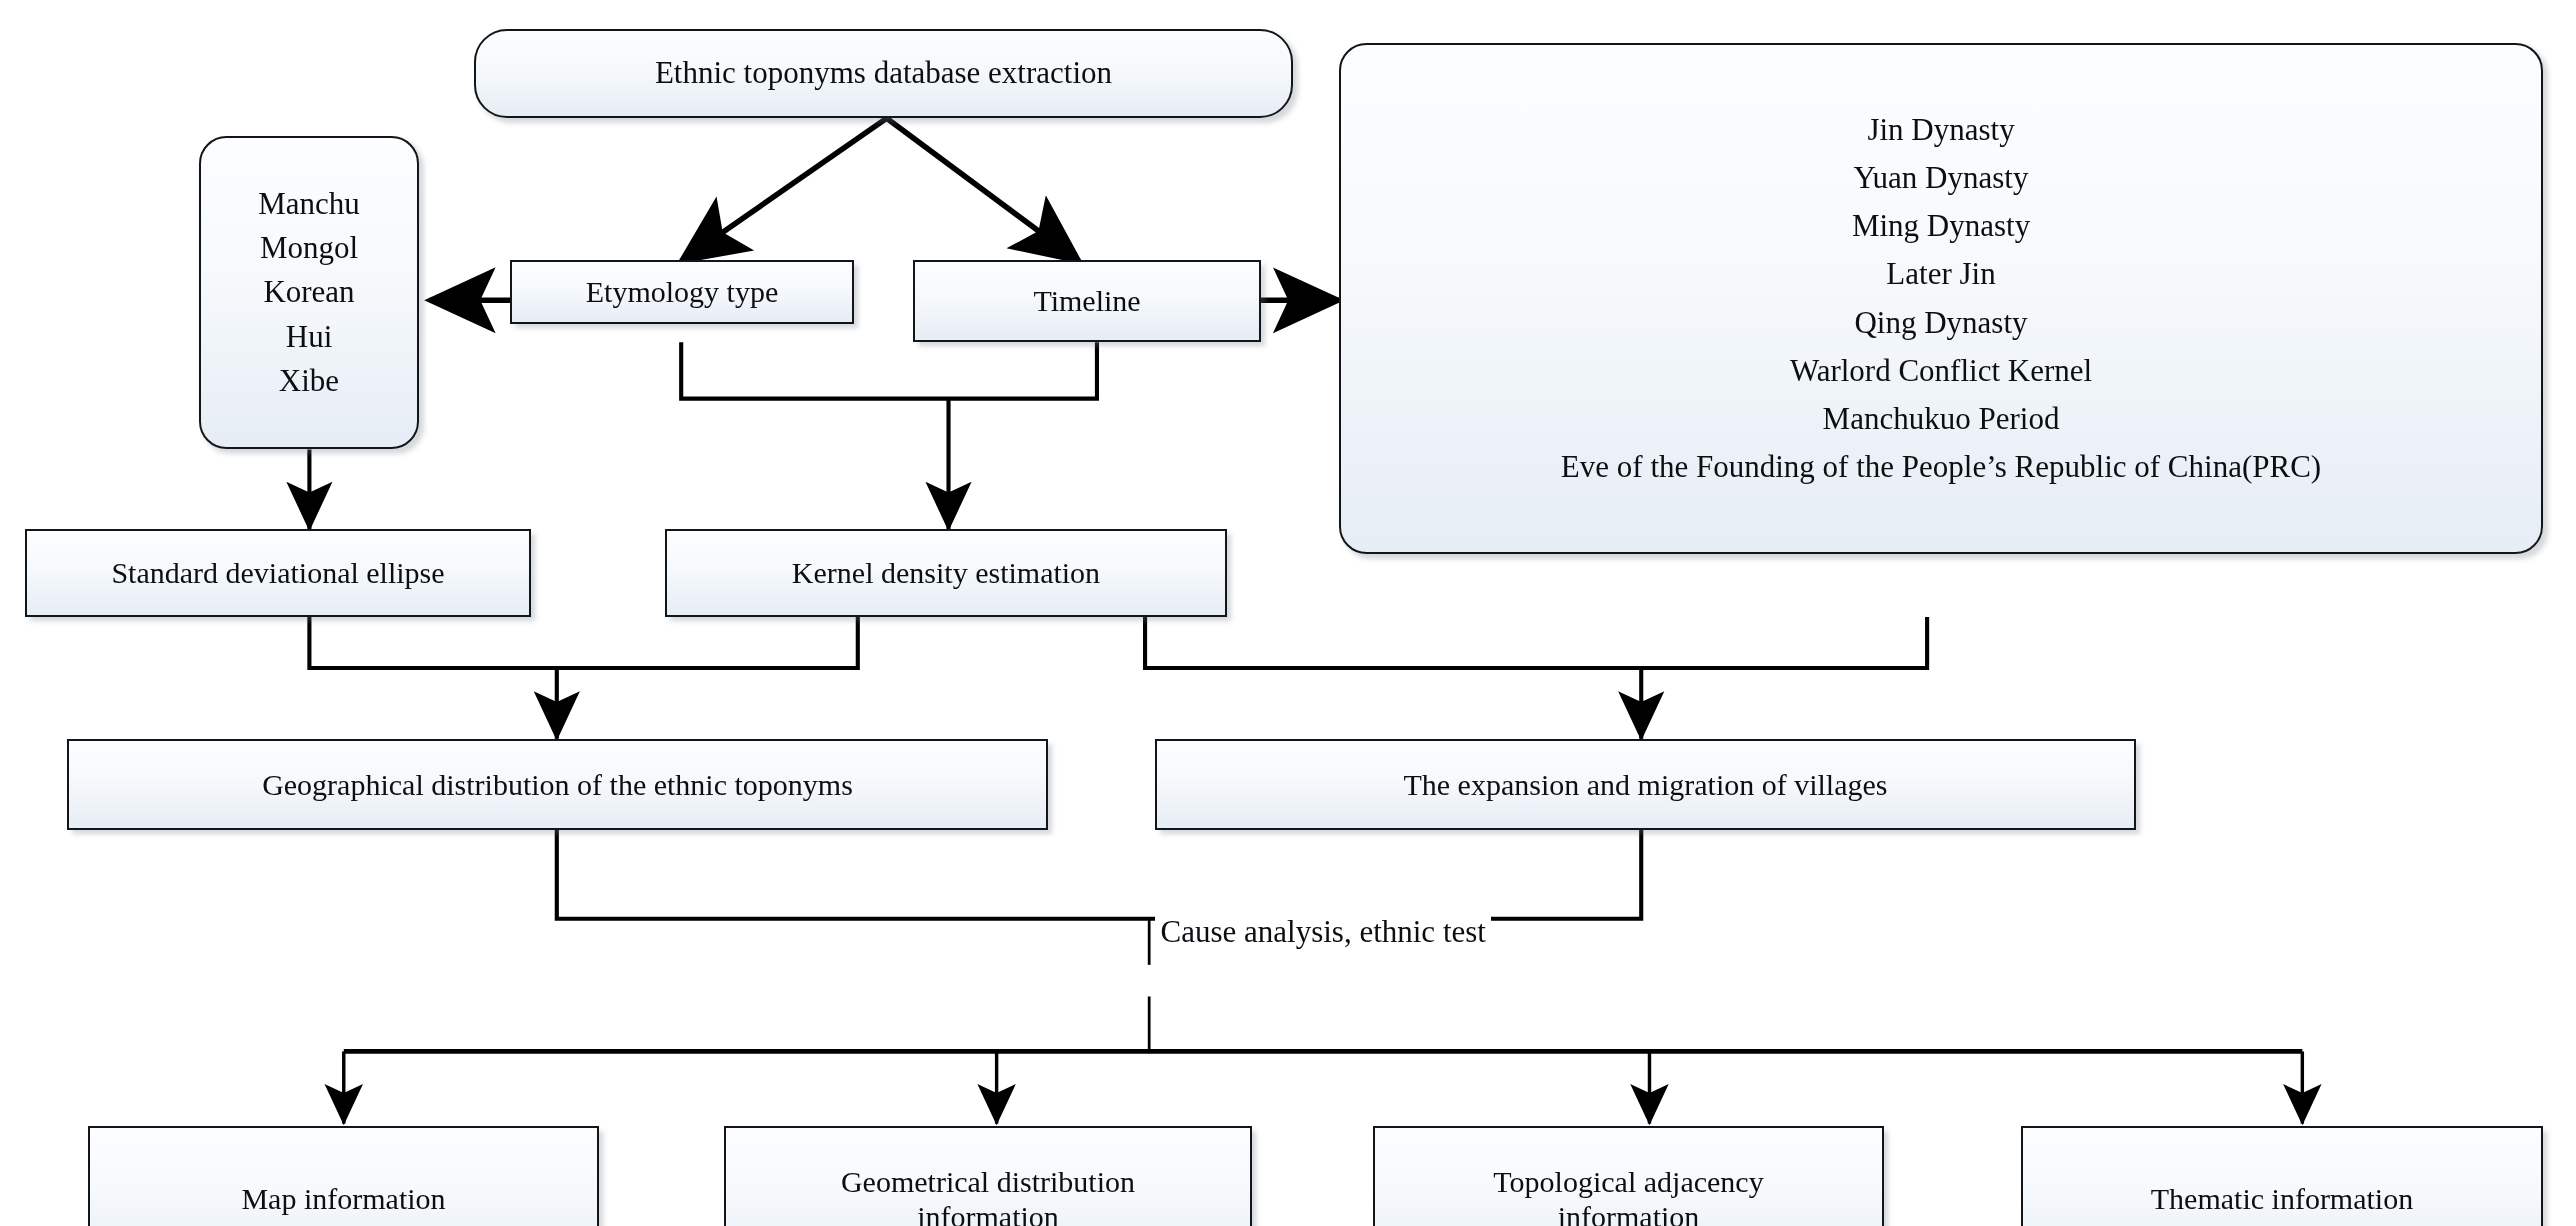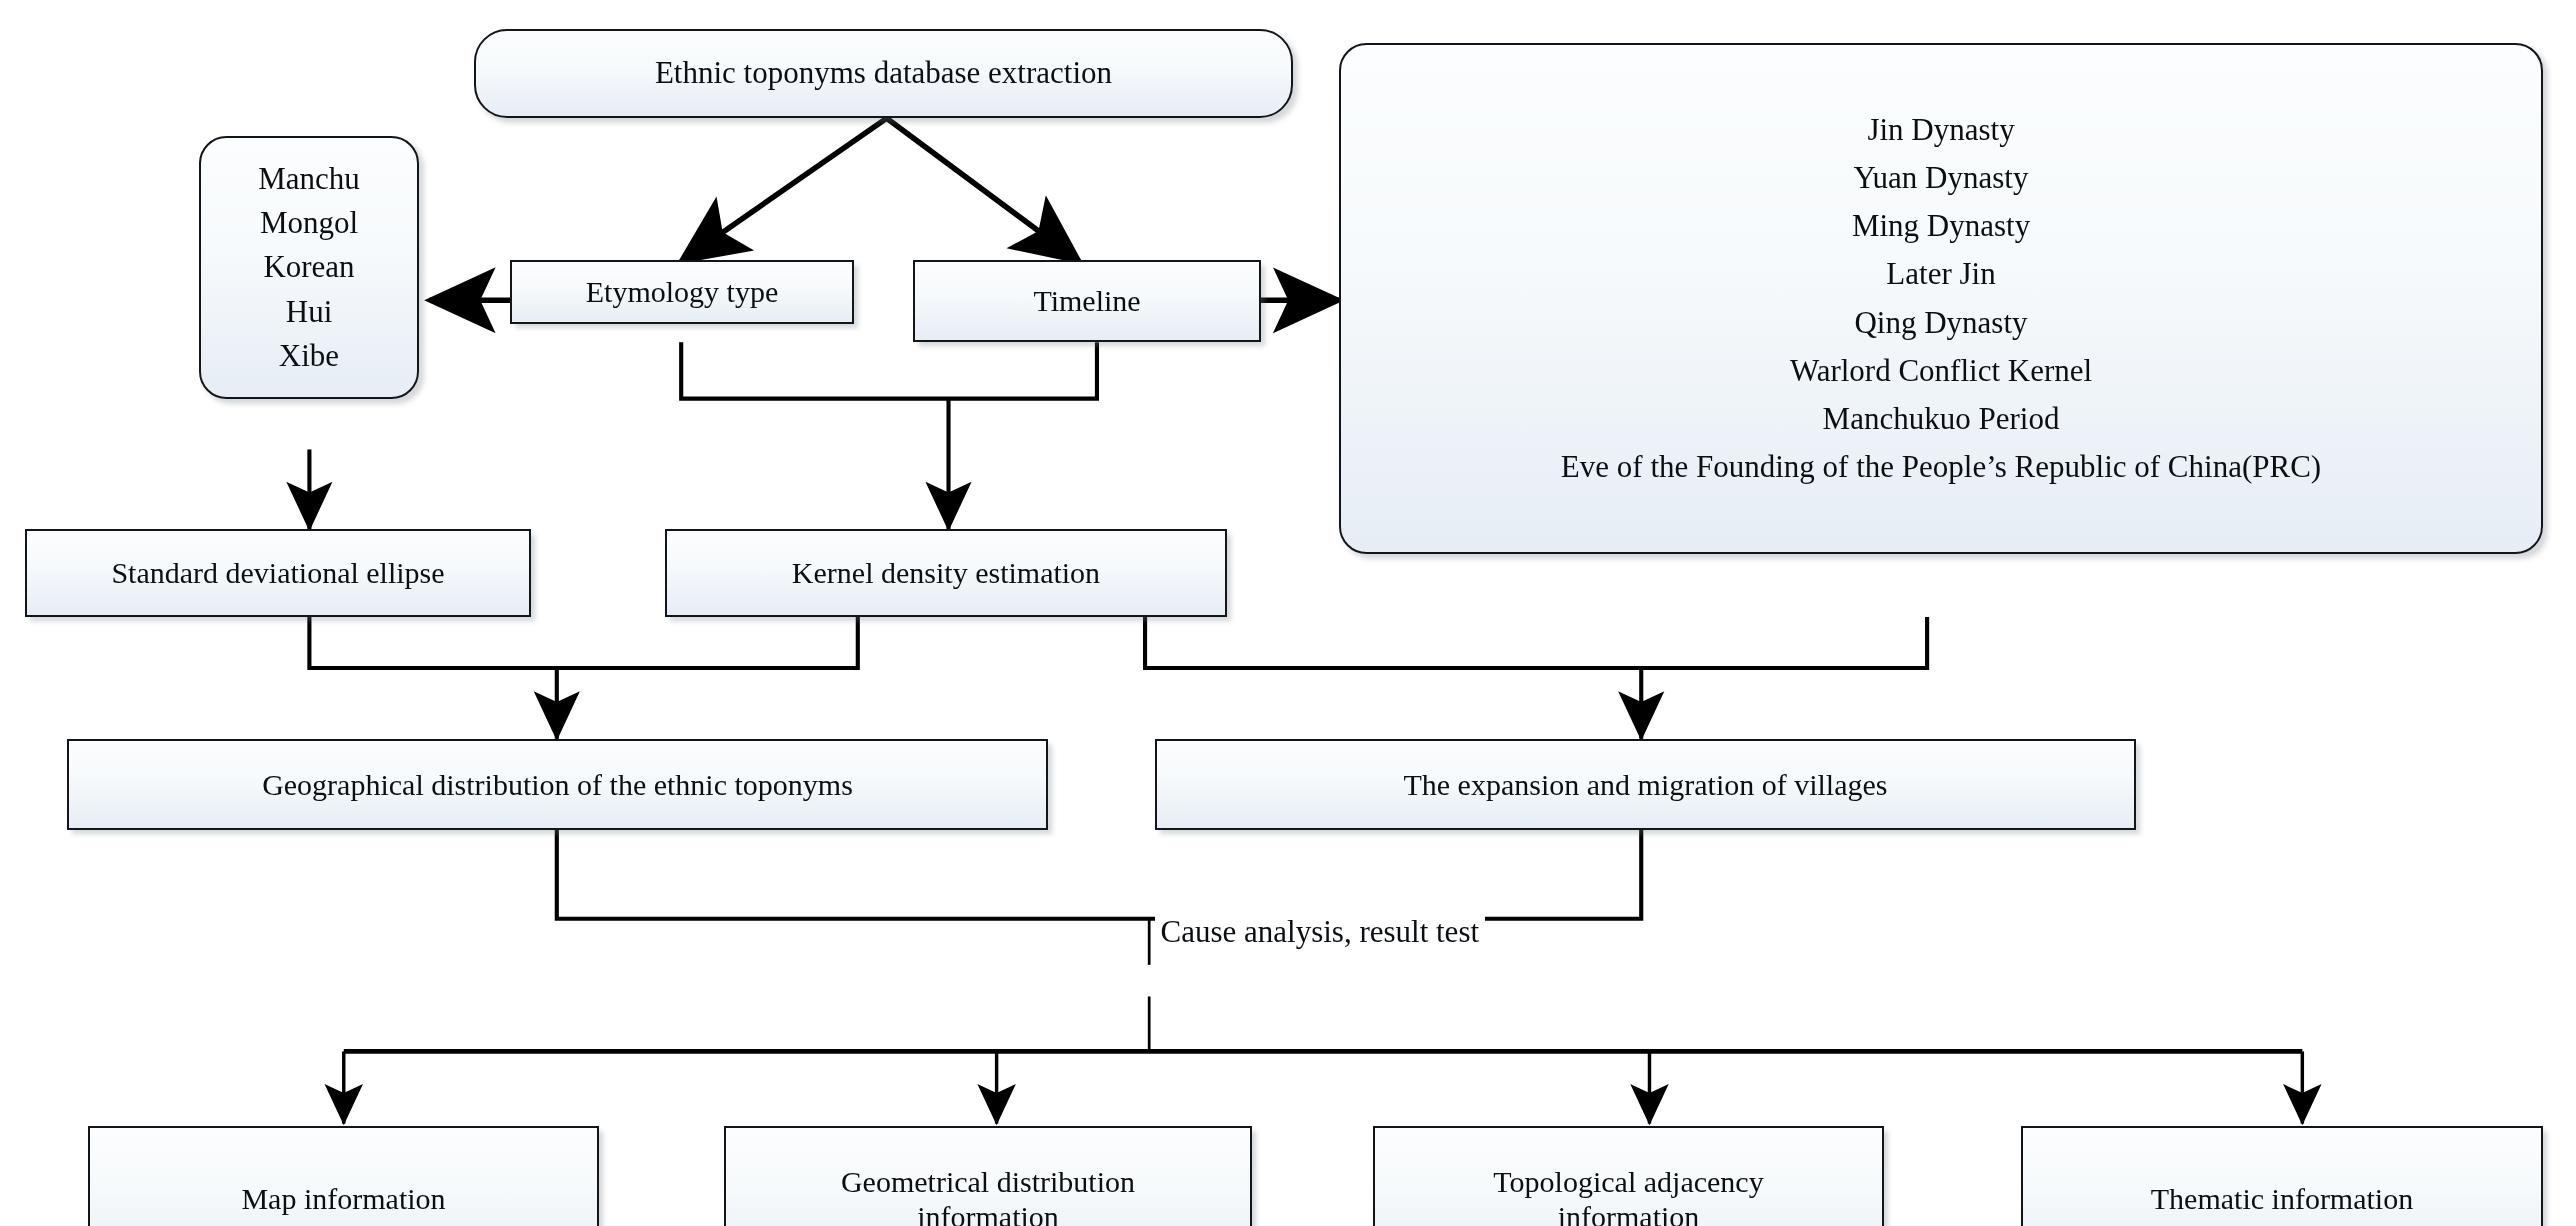--- a/index.html
+++ b/index.html
@@ -128,21 +128,21 @@
       <path d="M1450,1530 L1450,1635" stroke-width="5" marker-end="url(#ah)"></path>
       <path d="M2400,1530 L2400,1635" stroke-width="5" marker-end="url(#ah)"></path>
       <path d="M3350,1530 L3350,1635" stroke-width="5" marker-end="url(#ah)"></path>
     </g>
   </svg>
 
   <div class="node rounded" style="left:474px; top:29px; width:819px; height:89px;">
     <span class="txt fs-lg">Ethnic toponyms database extraction</span>
   </div>
 
-  <div class="node rounded-lg list ethnic-list" style="left:199px; top:136px; width:220px; height:263px;">
+  <div class="node rounded-lg list ethnic-list" style="left:199px; top:136px; width:220px; height:313px;">
     <span class="row">Manchu</span>
     <span class="row">Mongol</span>
     <span class="row">Korean</span>
     <span class="row">Hui</span>
     <span class="row">Xibe</span>
   </div>
 
   <div class="node rounded-lg list dynasty-list" style="left:1339px; top:43px; width:1204px; height:511px;">
     <span class="row">Jin Dynasty</span>
     <span class="row">Yuan Dynasty</span>
@@ -172,21 +172,21 @@
 
   <div class="node" style="left:67px; top:739px; width:981px; height:91px;">
     <span class="txt fs-md">Geographical distribution of the ethnic toponyms</span>
   </div>
 
   <div class="node" style="left:1155px; top:739px; width:981px; height:91px;">
     <span class="txt fs-md">The expansion and migration of villages</span>
   </div>
 
   <div class="edge-caption" style="left:1155px; top:914px;">
-    <span>Cause analysis, result test</span>
+    <span>Cause analysis, ethnic test</span>
   </div>
 
   <div class="node" style="left:88px; top:1126px; width:511px; height:146px;">
     <span class="txt fs-md">Map information</span>
   </div>
 
   <div class="node" style="left:724px; top:1126px; width:528px; height:146px;">
     <span class="txt fs-md">Geometrical distribution
 information</span>
   </div>

